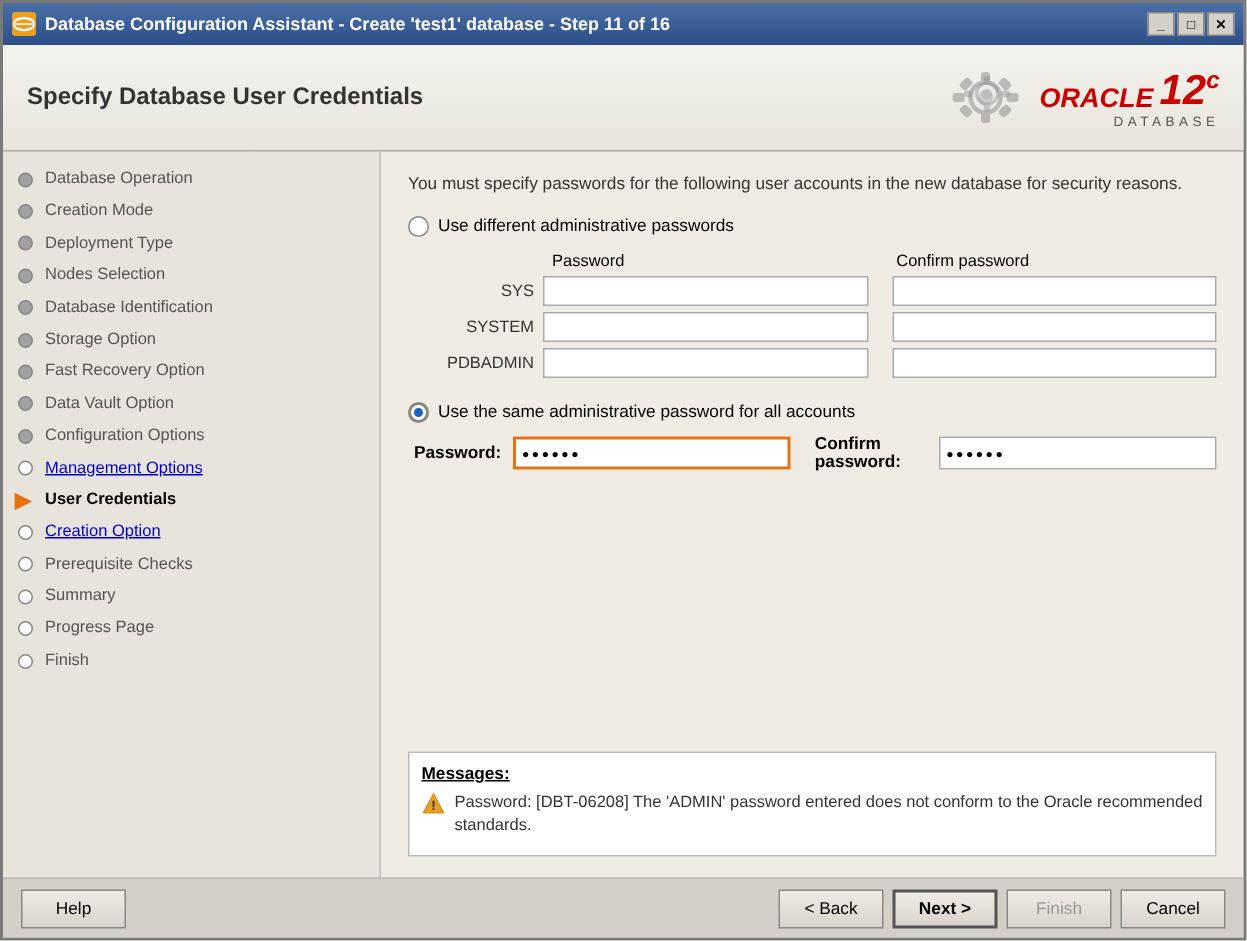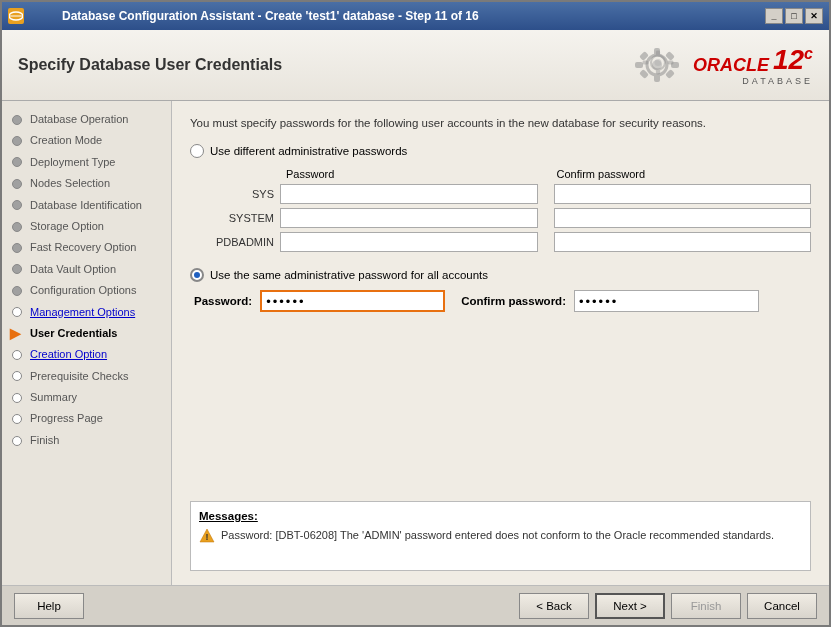--- a/index.html
+++ b/index.html
@@ -10,21 +10,20 @@
     .title-bar {
       background: linear-gradient(to bottom, #4a6fa5, #2d4f8a);
       color: white;
       height: 28px;
       display: flex;
       align-items: center;
       padding: 0 6px;
       font-size: 12px;
       font-weight: bold;
       flex-shrink: 0;
-      gap: 32px;
     }
     .title-bar-icon { width: 16px; height: 16px; margin-right: 6px; background: #e8a020; border-radius: 2px; display: flex; align-items: center; justify-content: center; font-size: 9px; color: white; font-weight: bold; flex-shrink: 0; }
     .title-bar-text { flex: 1; }
     .title-bar-buttons { display: flex; gap: 2px; }
     .tb-btn { width: 18px; height: 16px; background: #d4d0c8; border: 1px solid #888; display: flex; align-items: center; justify-content: center; font-size: 9px; cursor: pointer; color: #000; }
 
     .header-area {
       background: linear-gradient(to bottom, #f5f3ee, #e8e4dc);
       padding: 10px 16px 10px 16px;
       border-bottom: 1px solid #aaa;
@@ -33,21 +32,21 @@
       justify-content: space-between;
       flex-shrink: 0;
     }
     .header-title { font-size: 16px; font-weight: bold; color: #333; }
     .oracle-logo { display: flex; align-items: center; gap: 6px; }
     .gear-area { display: flex; align-items: center; }
 
     .main-area { display: flex; flex: 1; overflow: hidden; }
 
     .sidebar {
-      width: 170px;
+      width: 252px;
       background: #e8e4dc;
       border-right: 1px solid #bbb;
       padding: 8px 0;
       flex-shrink: 0;
       overflow-y: auto;
     }
     .sidebar-item {
       padding: 3px 8px 3px 28px;
       font-size: 11px;
       color: #555;
@@ -93,21 +92,21 @@
     .messages-area { margin-top: auto; border: 1px solid #bbb; background: white; padding: 8px; min-height: 70px; }
     .messages-label { font-size: 11.5px; font-weight: bold; text-decoration: underline; margin-bottom: 6px; }
     .message-row { display: flex; align-items: flex-start; gap: 6px; }
     .warning-icon { width: 16px; height: 16px; flex-shrink: 0; display: flex; align-items: center; justify-content: center; }
     .message-text { font-size: 11px; color: #333; line-height: 1.4; }
 
     .footer { height: 40px; background: #d4d0c8; border-top: 1px solid #bbb; display: flex; align-items: center; justify-content: space-between; padding: 0 12px; flex-shrink: 0; }
     .footer-left { }
     .footer-right { display: flex; gap: 6px; justify-content: flex-end; }
     .btn { height: 26px; min-width: 70px; border: 1px solid #888; background: linear-gradient(to bottom, #f0ece4, #d8d4cc); padding: 0 12px; font-size: 11.5px; cursor: pointer; display: flex; align-items: center; justify-content: center; }
-    .btn.default { border: 2px solid #555; }
+    .btn.default { border: 2px solid #555; font-weight: bold; }
 
     .header-logo-area { display: flex; flex-direction: column; align-items: flex-end; }
     .oracle-brand { display: flex; align-items: flex-end; gap: 4px; }
   </style>
 </head>
 <body>
 
 <div class="window">
 
   <div class="title-bar">

